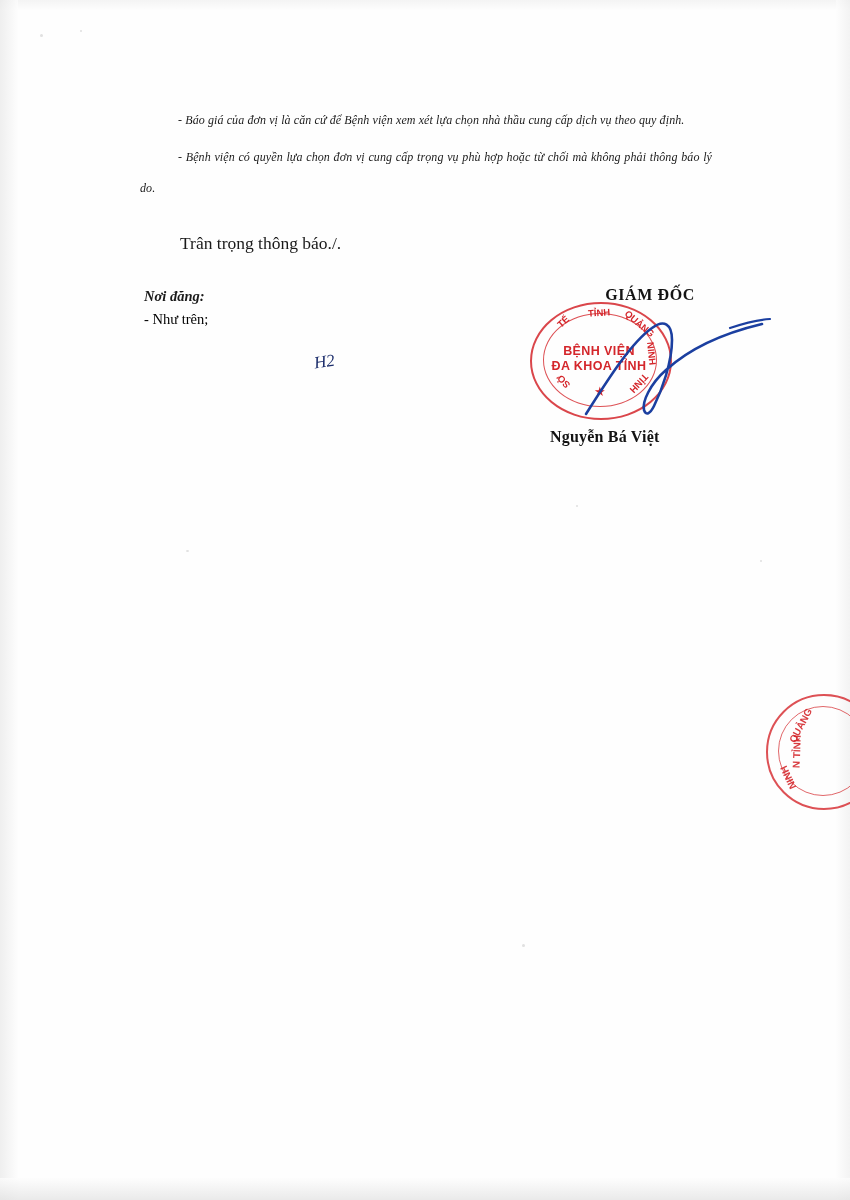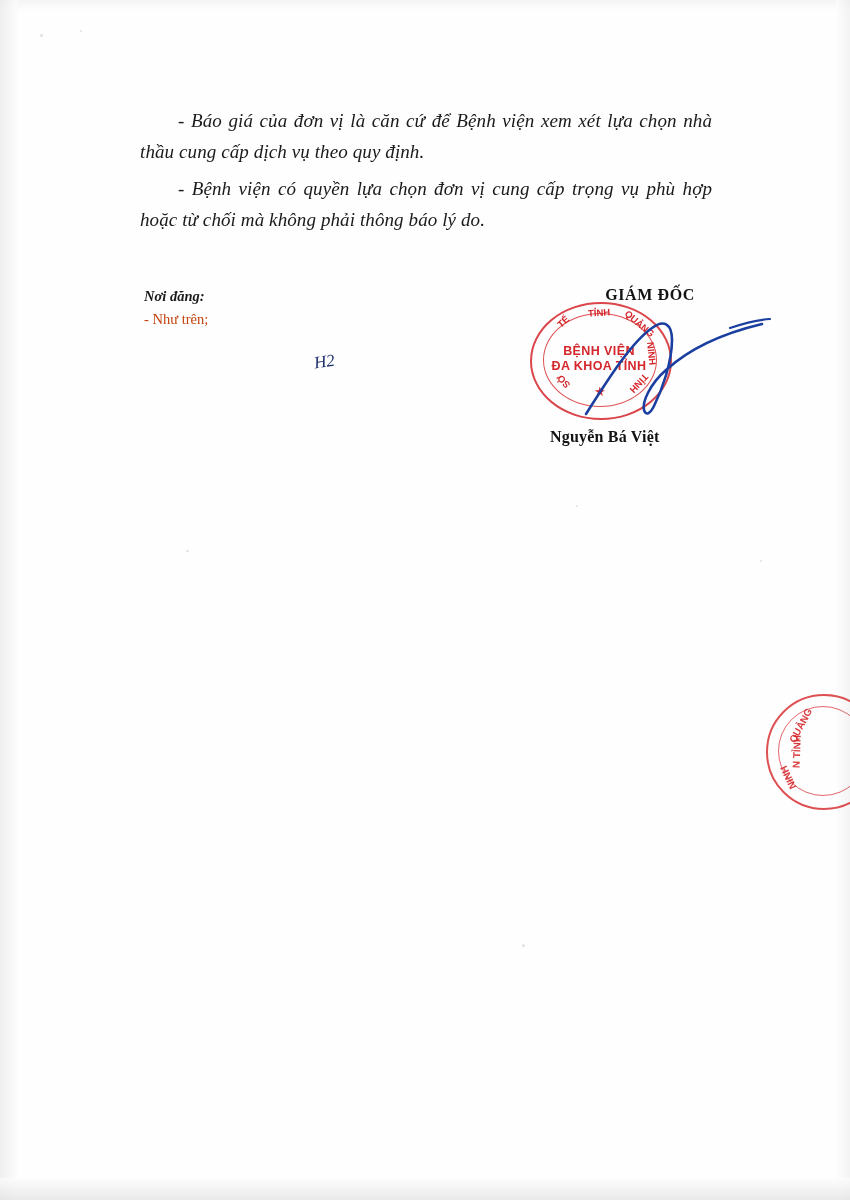--- a/index.html
+++ b/index.html
@@ -63,21 +63,21 @@
 
   
   .body-text {
     position: absolute;
     left: 140px;
     top: 105px;
     width: 572px;
   }
   .para {
     font-style: italic;
-    font-size: 19px;
+    font-size: 12px;
     line-height: 31px;
     text-align: justify;
     margin: 0 0 6px 0;
     color: #1a1a1a;
     letter-spacing: .1px;
   }
   .para .indent { display: inline-block; width: 38px; }
 
   .closing {
     position: absolute;
@@ -109,21 +109,21 @@
     font-style: italic;
     font-weight: bold;
     font-size: 14.5px;
     line-height: 20px;
     margin-bottom: 3px;
     color: #1a1a1a;
   }
   .recipients-line {
     font-size: 14.5px;
     line-height: 21px;
-    color: #c2410c;
+    color: #000000;
     white-space: nowrap;
   }
   .hand-mark {
     position: absolute;
     left: 170px;
     top: 66px;
     font-family: "Liberation Serif", serif;
     font-style: italic;
     font-size: 17px;
     color: #1c2d6b;
@@ -280,20 +280,23 @@
   <div class="speck" style="left:186px;top:550px;width:3px;height:2px;"></div>
   <div class="speck" style="left:576px;top:505px;width:2px;height:2px;"></div>
   <div class="speck" style="left:522px;top:944px;width:3px;height:3px;"></div>
   <div class="speck" style="left:760px;top:560px;width:2px;height:2px;"></div>
 
   <div class="body-text">
     <p class="para"><span class="indent"></span><span>- Báo giá của đơn vị là căn cứ để Bệnh viện xem xét lựa chọn nhà thầu cung cấp dịch vụ theo quy định.</span></p>
     <p class="para"><span class="indent"></span><span>- Bệnh viện có quyền lựa chọn đơn vị cung cấp trọng vụ phù hợp hoặc từ chối mà không phải thông báo lý do.</span></p>
   </div>
 
+  <div class="closing">
+    <span class="indent"></span><span>Trân trọng thông báo./.</span>
+  </div>
 
   <div class="lower">
 
     <div class="recipients">
       <div class="recipients-title">Nơi đăng:</div>
       <div class="recipients-line">- Như trên;</div>
       <div class="hand-mark">H2</div>
     </div>
 
     <div class="signature-block">

